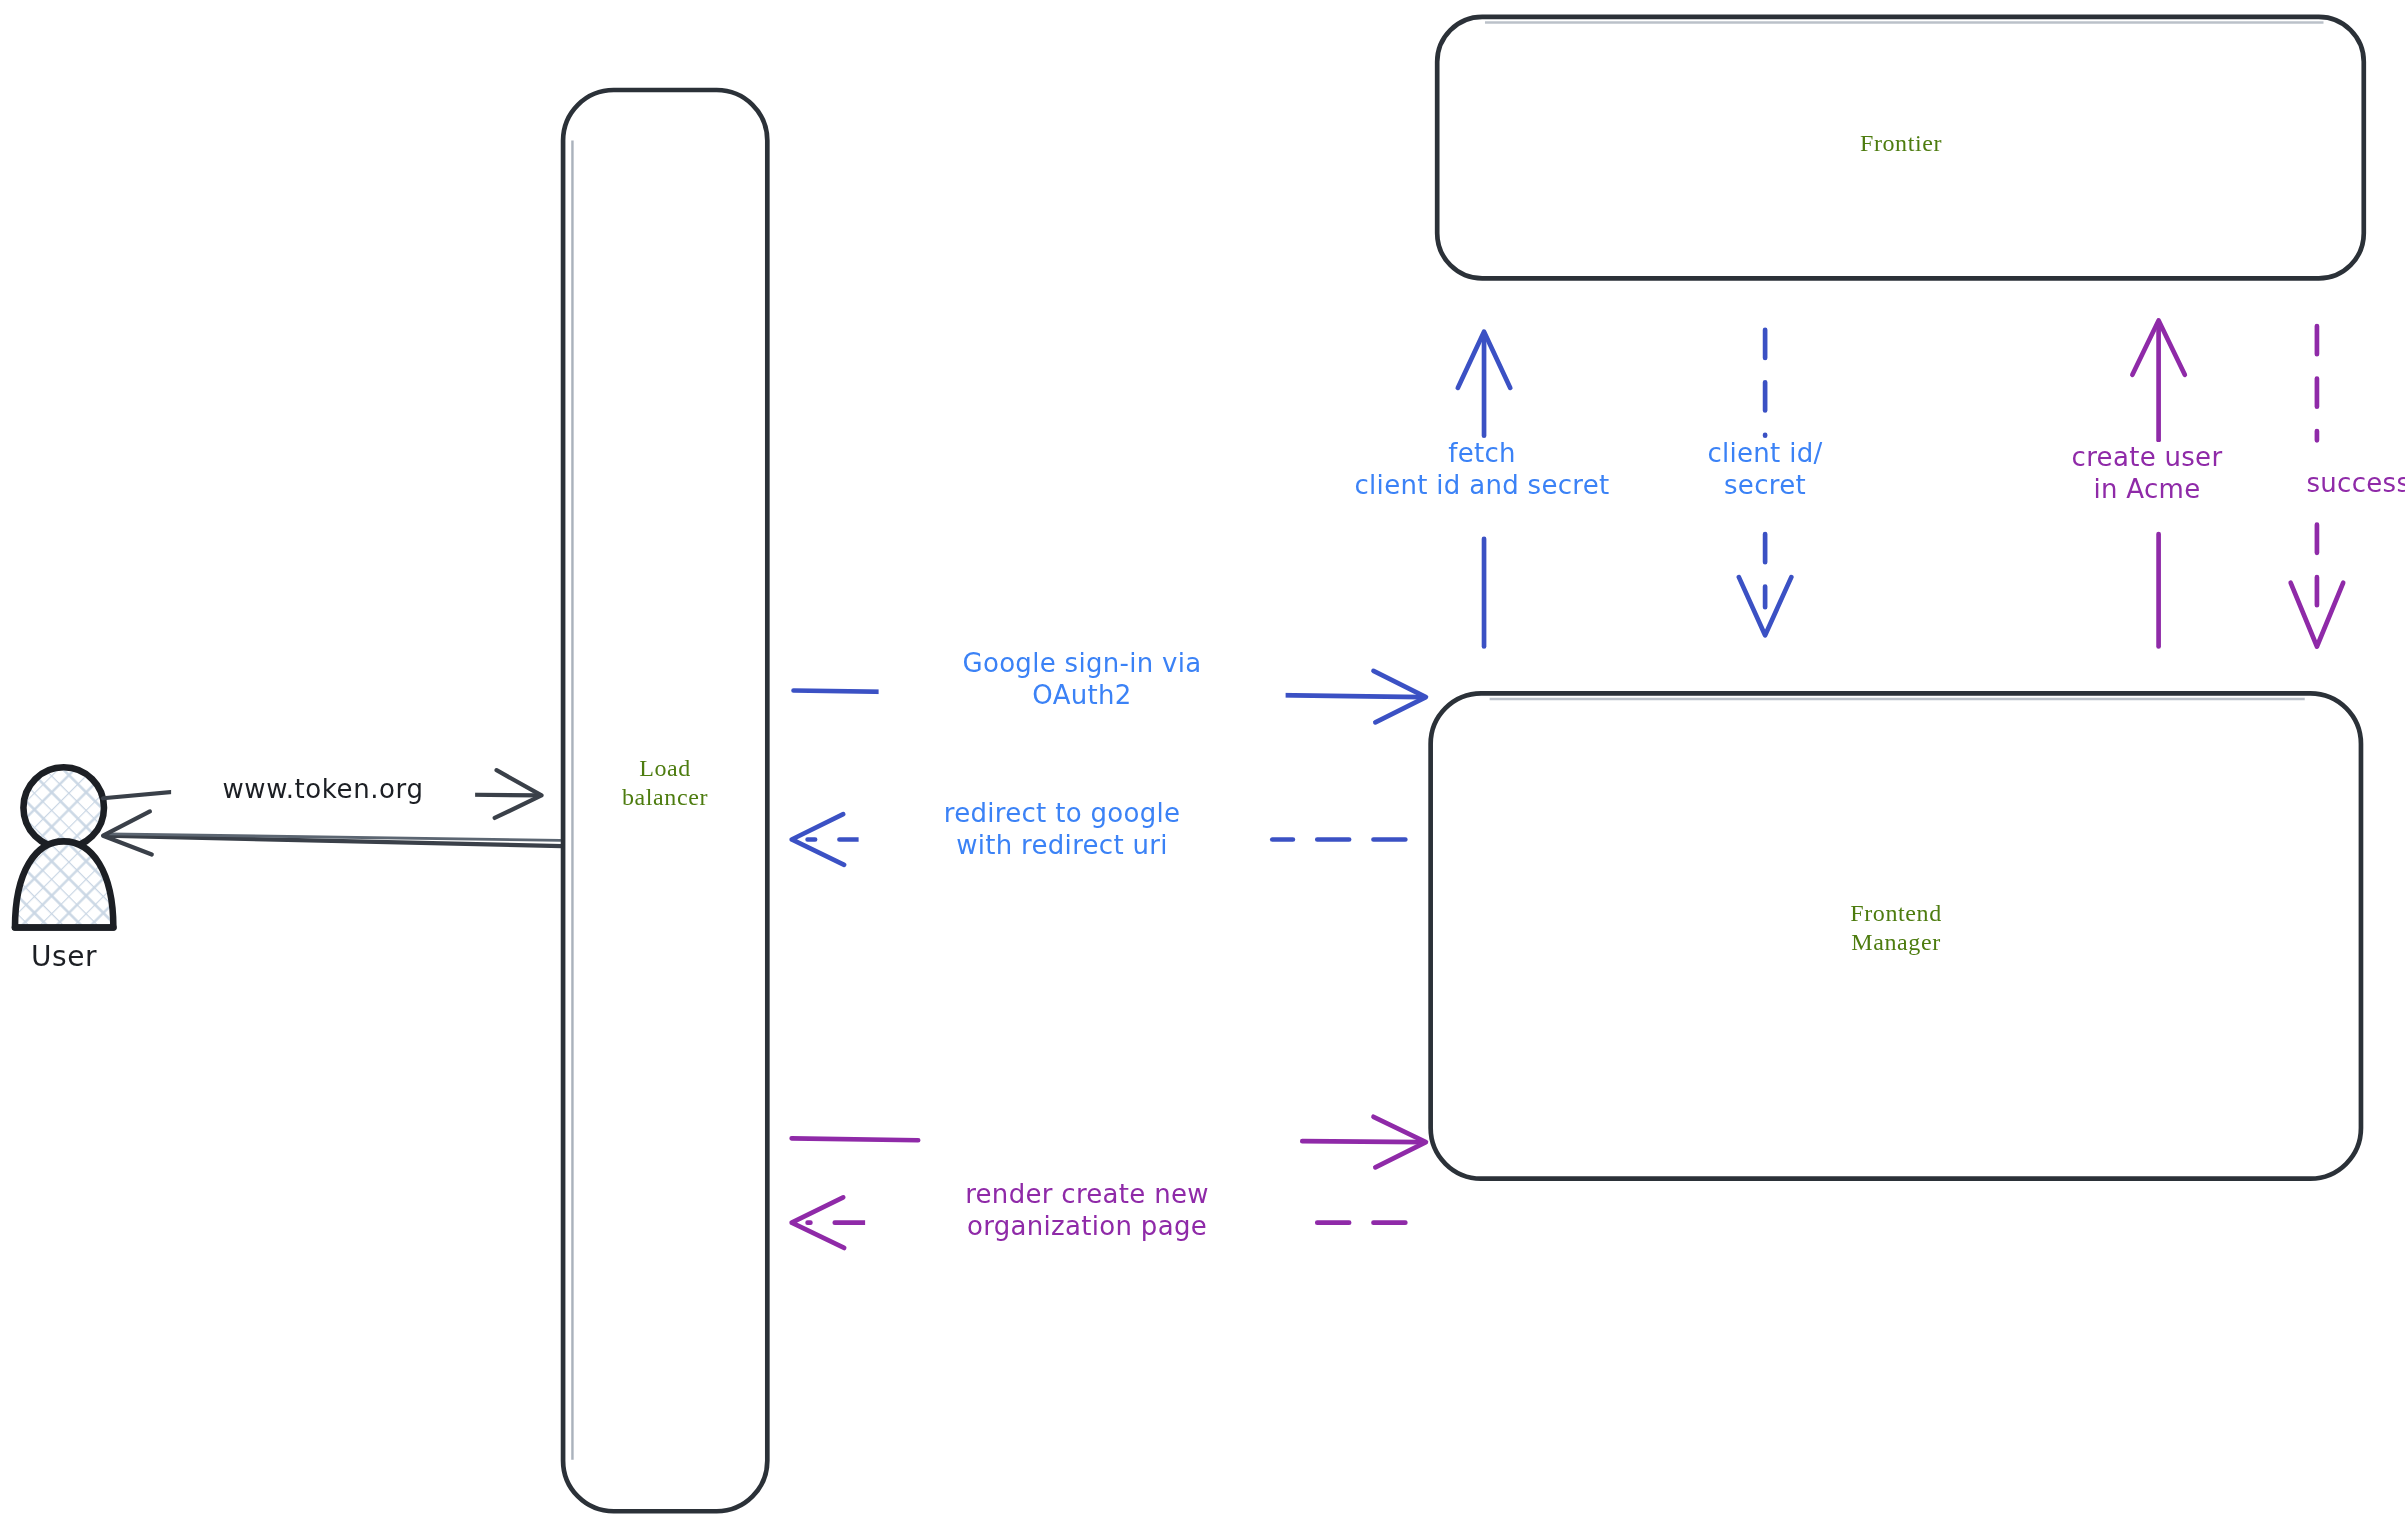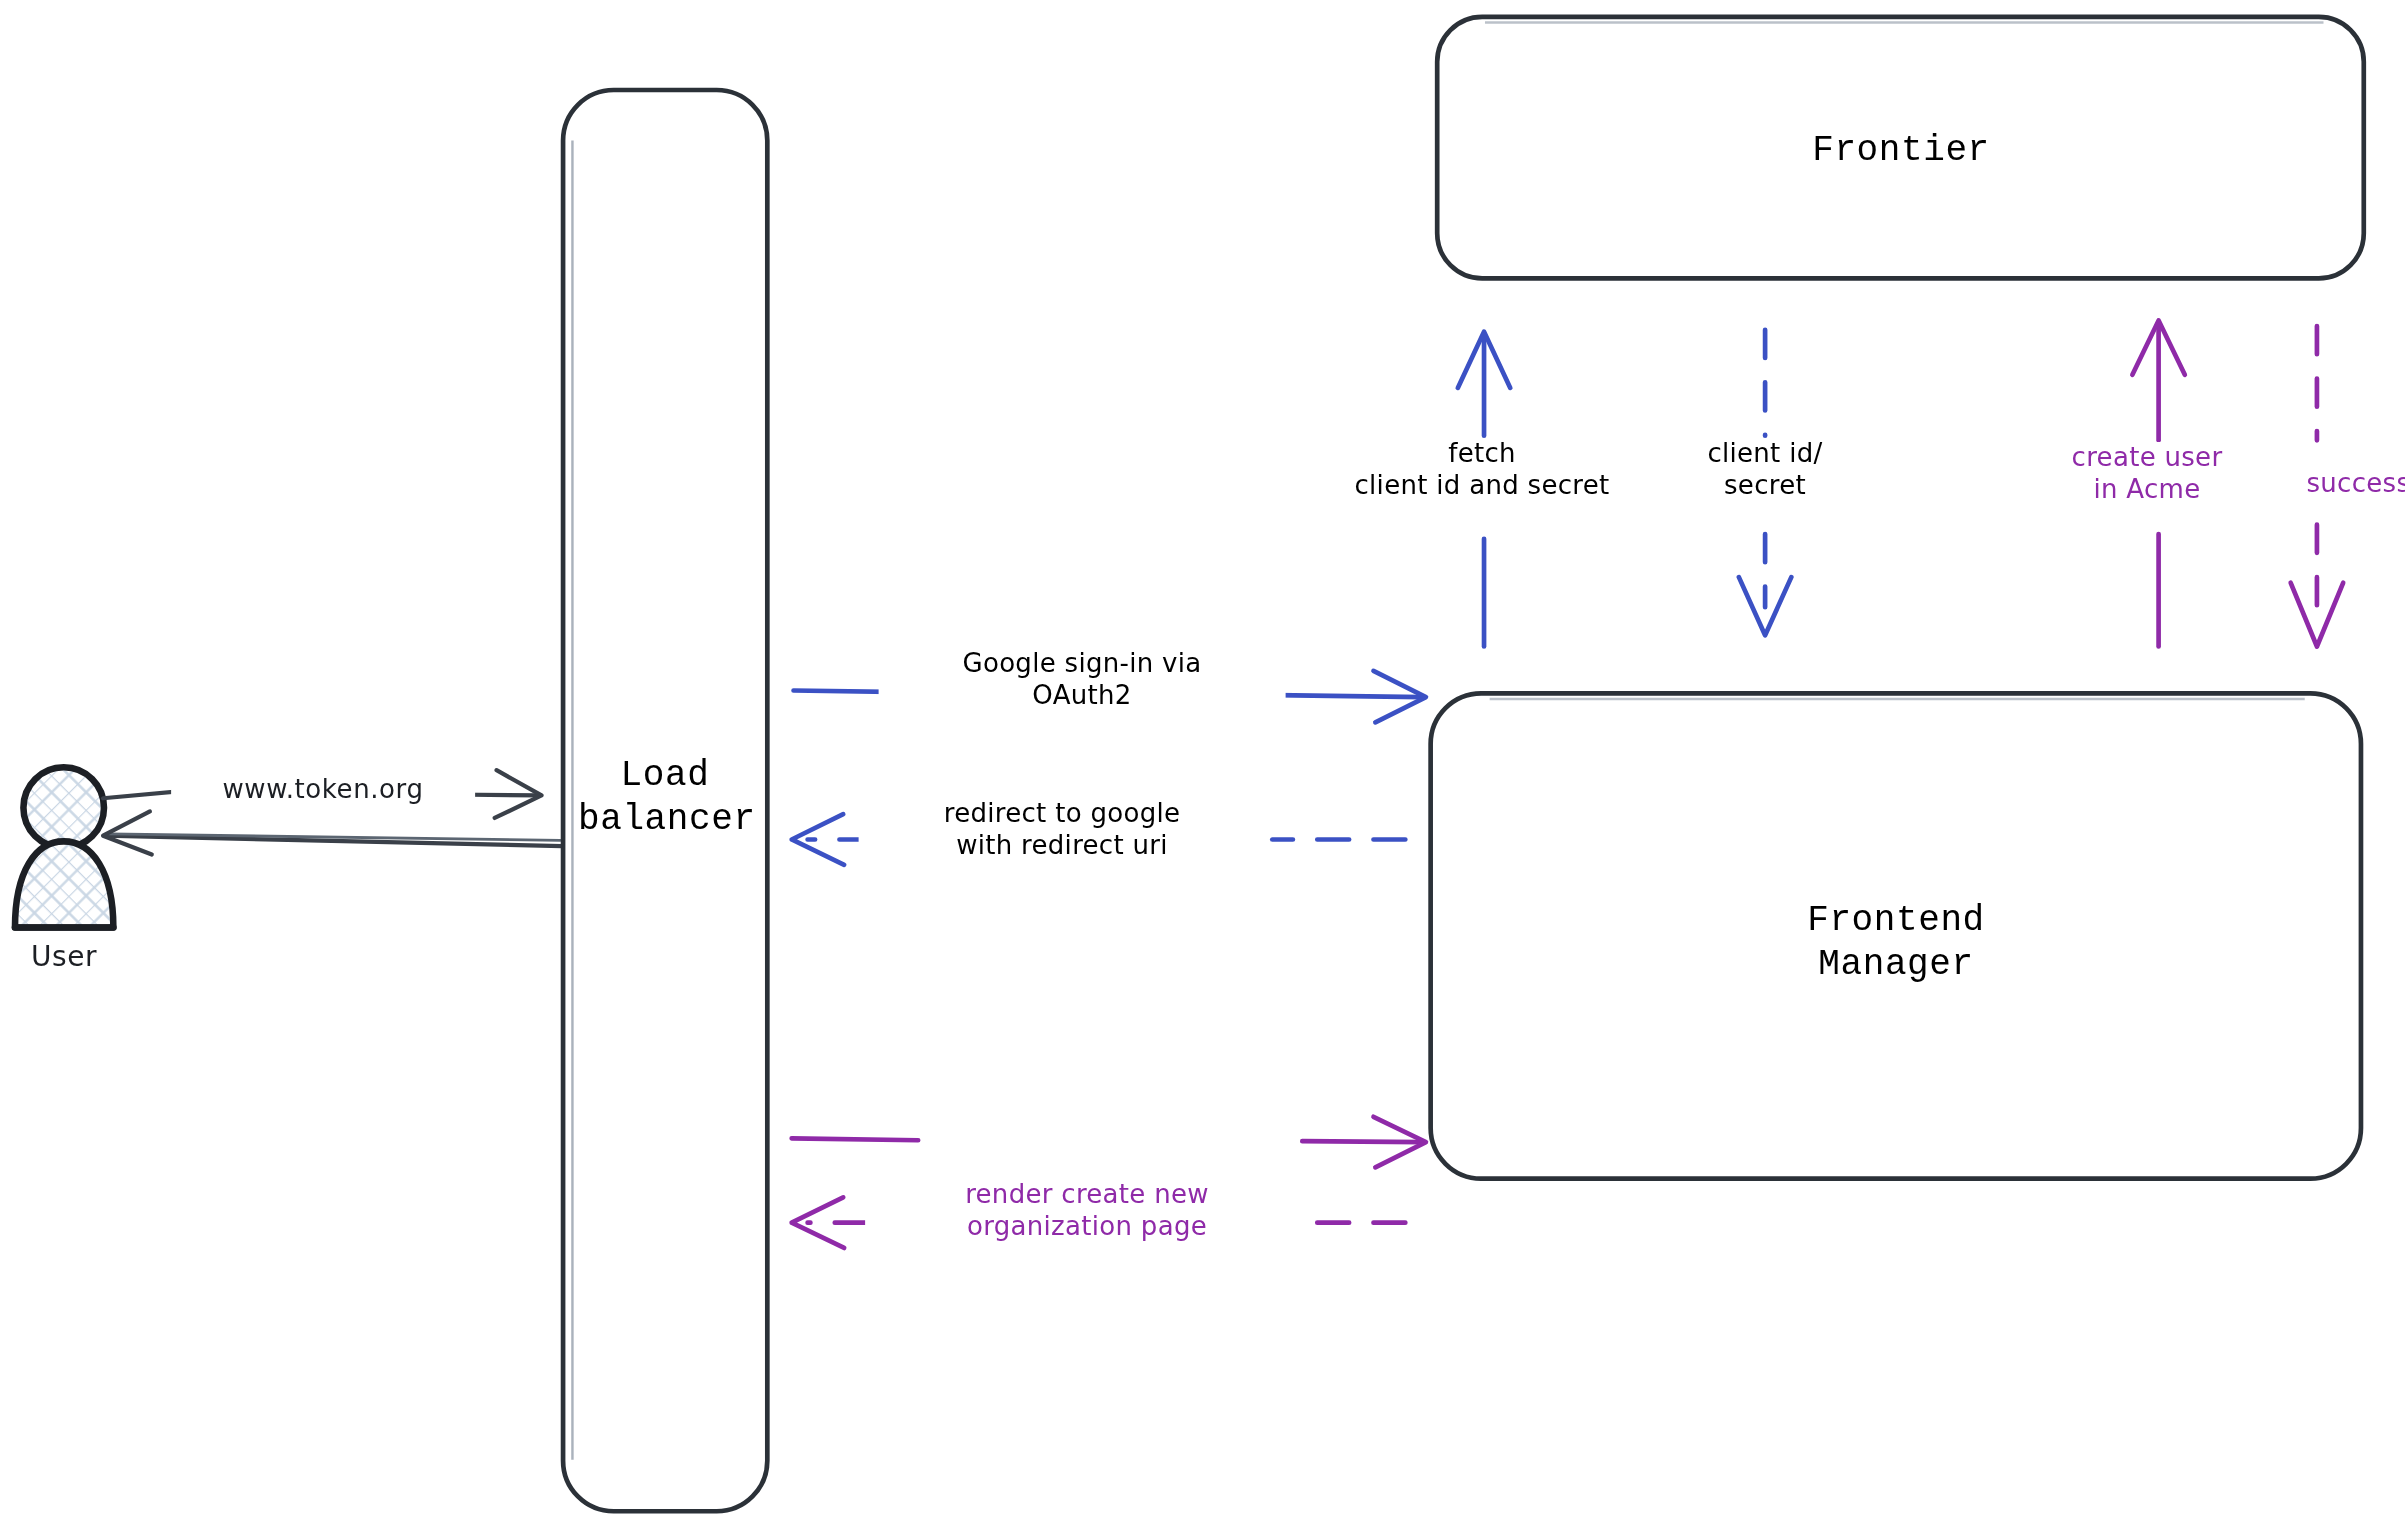--- a/index.html
+++ b/index.html
@@ -29,37 +29,37 @@
   .node-label,
   .edge-label,
   .actor-label {
     position: absolute;
     text-align: center;
     white-space: pre;
     line-height: 1.22;
     pointer-events: none;
   }
   .node-label {
-    font-family: Liberation Mono, monospace;
-    font-size: 36px;
-    color: #000000;
+    font-family: Liberation Serif, serif;
+    font-size: 24px;
+    color: #4d7c0f;
     letter-spacing: 0.6px;
   }
   .actor-label {
     font-family: "DejaVu Sans", sans-serif;
     font-size: 28px;
     color: #1c1f24;
     letter-spacing: 0.6px;
   }
   .edge-label {
     font-family: "DejaVu Sans", sans-serif;
     font-size: 26px;
     letter-spacing: 0.3px;
   }
-  .edge-label.blue { color: #000000; }
+  .edge-label.blue { color: #3b82f6; }
   .edge-label.purple { color: #8f2aa8; }
 
   .lbl-box {
     transform: translateX(-50%);
   }
   .lbl-left {
     transform: none;
   }
   .bg-chip {
     background: #ffffff;

